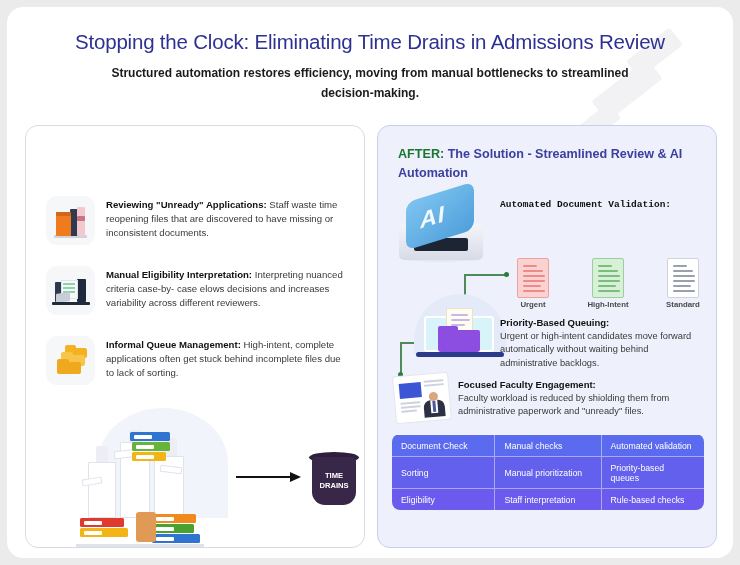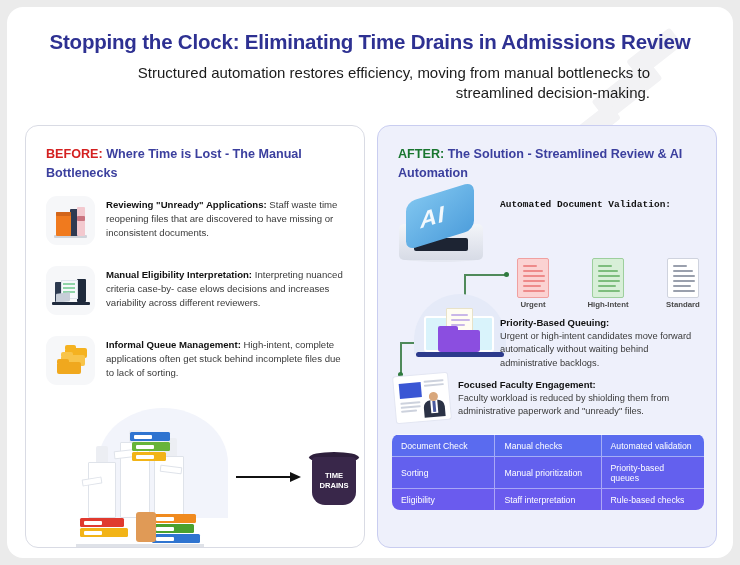--- a/index.html
+++ b/index.html
@@ -19,27 +19,27 @@
   
   .wm { position:absolute; background:#f2f2f4; border-radius:3px; pointer-events:none; }
   .wm1 { width:70px; height:26px; left:585px; top:70px; transform:rotate(-38deg); }
   .wm2 { width:55px; height:22px; left:620px; top:35px; transform:rotate(-38deg); }
   .wm3 { width:48px; height:20px; left:565px; top:108px; transform:rotate(-38deg); }
 
   
   .title {
     position:absolute; left:0; top:23px; width:726px;
     text-align:center;
-    font-size:20.5px; font-weight:bold; letter-spacing:-0.2px;
+    font-size:20.5px; font-weight:normal; letter-spacing:-0.2px;
     color:#2e3192;
   }
   .subtitle {
     position:absolute; left:83px; top:56px; width:560px;
-    text-align:right;
-    font-size:15px; line-height:20px; color:#1b1b1b;
+    text-align:center;
+    font-size:12px; line-height:20px; color:#1b1b1b;font-weight:bold;
   }
 
   
   .panel-left {
     position:absolute; left:18px; top:118px; width:340px; height:423px;
     background:#ffffff; border:1.3px solid #d9dbe4; border-radius:13px;
     overflow:hidden;
   }
   .panel-right {
     position:absolute; left:370px; top:118px; width:340px; height:423px;
@@ -210,23 +210,20 @@
 
   <div class="wm wm1"></div>
   <div class="wm wm2"></div>
   <div class="wm wm3"></div>
 
   <div class="title">Stopping the Clock: Eliminating Time Drains in Admissions Review</div>
   <div class="subtitle">Structured automation restores efficiency, moving from manual bottlenecks to streamlined decision-making.</div>
 
   <div class="panel-left">
 
-    <div class="panel-head">
-      <span class="kw-before">BEFORE:</span><span> Where Time is Lost - The Manual Bottlenecks</span>
-    </div>
 
     <div class="lrow lr1">
       <div class="iconbox">
         <div class="bnd bnd-sh"></div>
           <div class="bnd bnd-b"></div>
         <div class="bnd bnd-c"></div>
           <div class="bnd bnd-c2"></div>
         <div class="bnd bnd-a"></div>
           <div class="bnd bnd-a2"></div>
       </div>

